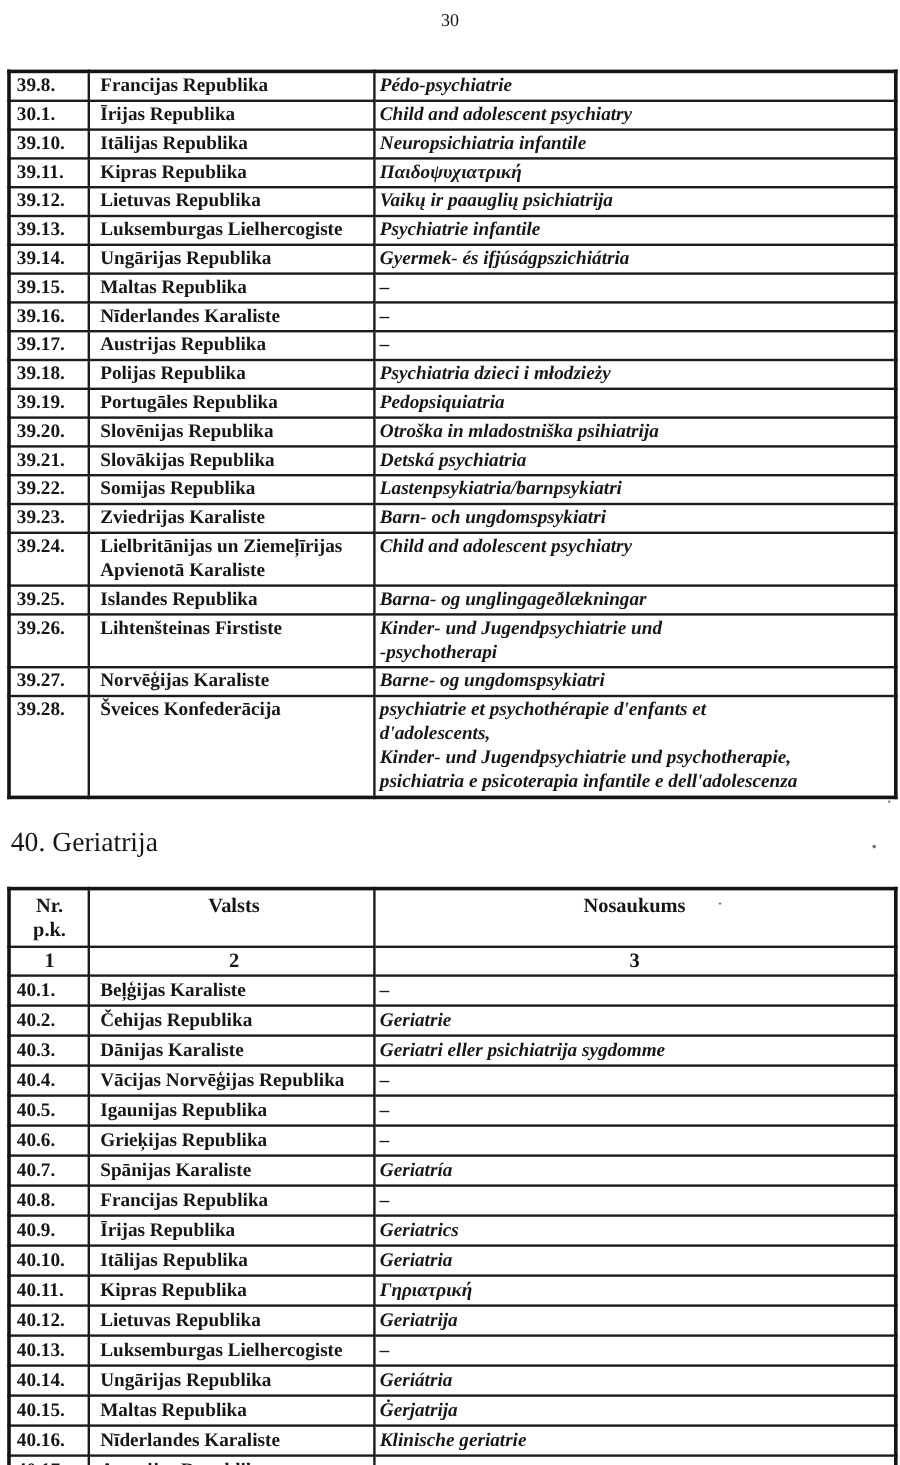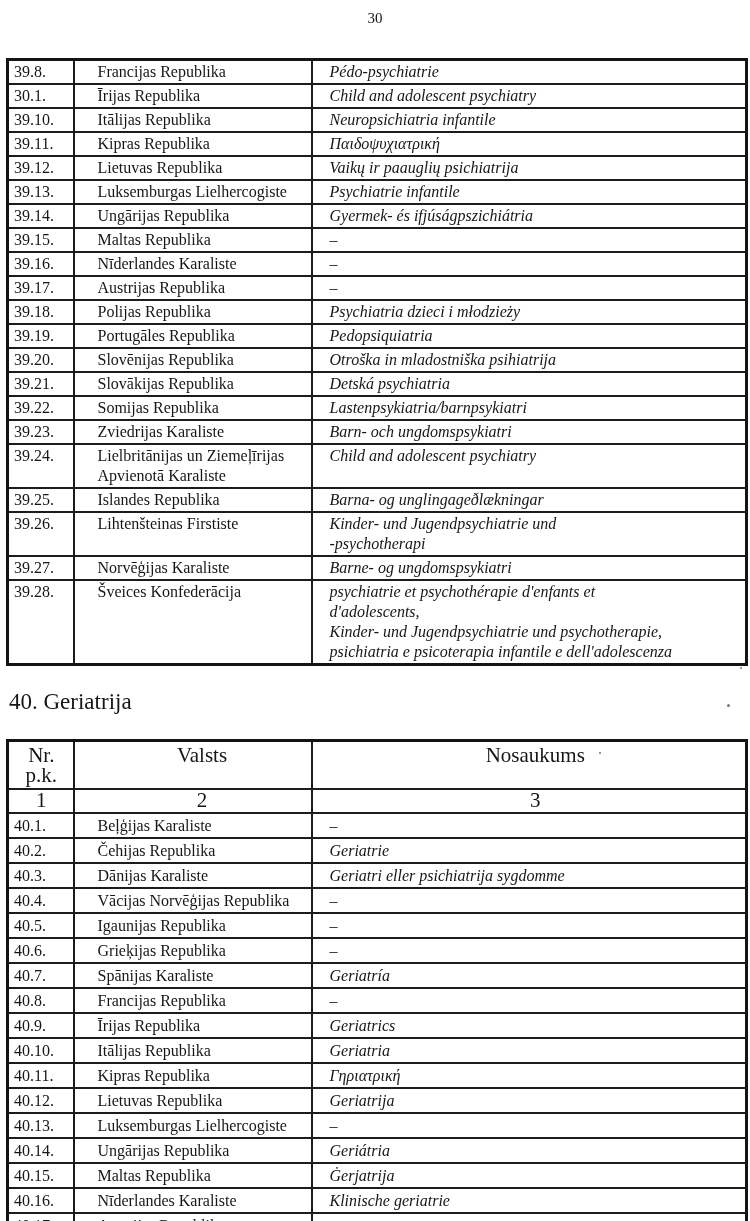--- a/index.html
+++ b/index.html
@@ -9,39 +9,40 @@
     font-family:"Liberation Serif","DejaVu Serif",serif;
   }
   .page-number {
     position:absolute; top:7px; left:0; width:100%;
     text-align:center; font-size:15px; line-height:22px;
   }
   table.spec-table {
     position:absolute; left:6px; width:739px;
     border-collapse:collapse; table-layout:fixed;
     border:3px solid #141414;
+    font-weight:bold;
   }
   table.t1 { top:58px; }
   table.t2 { top:739px; }
   col.c-nr { width:66px; }
   col.c-country { width:238px; }
   col.c-name { width:435px; }
   .spec-table td {
     border:2px solid #1c1c1c;
     font-size:16px; line-height:20px;
     padding:1px 4px 1px 5px;
     vertical-align:top;
     overflow:hidden;
   }
   .t2 td { line-height:21px; }
-  td.col-country { padding-left:23px; }
-  td.col-name { padding-left:17px; font-style:italic; white-space:pre-line;margin-top:41px; }
+  td.col-country { padding-left:9px; }
+  td.col-name { padding-left:4px; font-style:italic; white-space:pre-line;margin-top:41px; }
   .t2 thead td {
     font-style:normal; text-align:center; white-space:pre-line;
-    font-size:21px;
+    font-size:17px;
   }
   .t2 tr.hdr td { padding-top:3px; padding-bottom:3px; line-height:20px; }
   .t2 tr.subhdr td { padding-top:0; padding-bottom:1px; }
   .section-heading {
     position:absolute; top:690px; left:9px; margin:0;
     font-size:23px; font-weight:normal; line-height:24px;
   }
   .speck { position:absolute; background:#4a4a4a; border-radius:50%; opacity:.75; }
   .speck.s1 { left:740px; top:667px; width:2px; height:2px; }
   .speck.s2 { left:727px; top:704px; width:3px; height:3px; }

